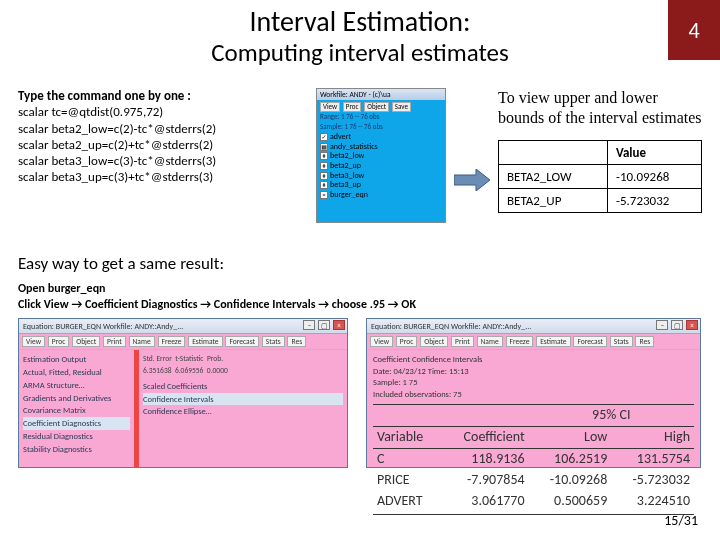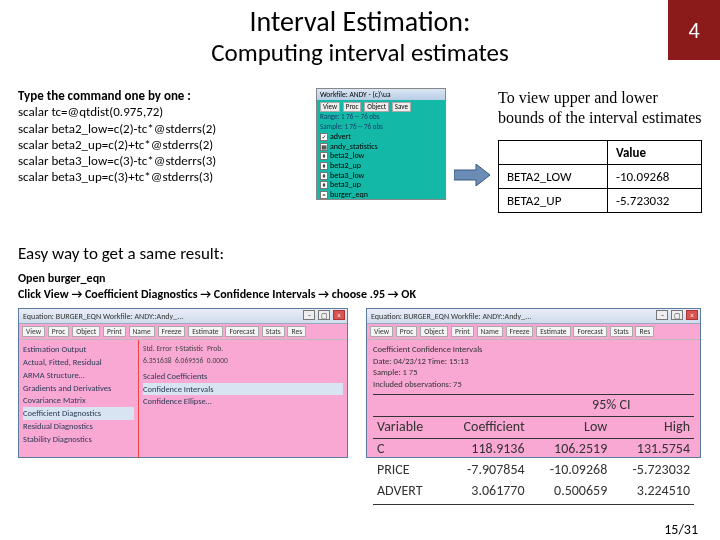--- a/index.html
+++ b/index.html
@@ -41,25 +41,25 @@
   }
   .commands {
     width: 290px;
     font-size: 13px;
     line-height: 1.25;
   }
   .commands .lbl { font-weight: bold; }
   .wfpanel {
     width: 130px;
     border: 1px solid #888;
-    background: #14b8a6;
+    background: #0ea5e9;
     font-size: 8px;
     line-height: 1.2;
     padding: 2px 3px;
-    height: 112px;
+    height: 135px;
   }
   .wfpanel .titlebar {
     background: linear-gradient(#dbe6f4,#b8cde6);
     margin: -2px -3px 2px -3px;
     padding: 1px 3px;
     font-size: 7.5px;
     white-space: nowrap; overflow: hidden;
   }
   .wfpanel .toolbar span {
     border: 1px solid #aaa;
@@ -136,21 +136,21 @@
   .win .bar .ctrls .x { background: #d9534f; color:#fff; border-color:#a33; }
   .win .tb { padding: 2px 3px; border-bottom: 1px solid #bbb; }
   .win .tb span {
     border: 1px solid #aaa; background: #f4f4f4;
     padding: 0 3px; margin-right: 1px; display: inline-block;
     font-size: 7.5px;
   }
   .winL { width: 330px; height: 150px; }
   .winL .body { display:flex; height: calc(100% - 30px); }
   .winL .menu {
-    width: 120px; border-right: 1px solid #ef4444;
+    width: 120px; border-right: 5px solid #ef4444;
     padding: 3px 4px; font-size: 8.5px; line-height: 1.5;
     color: #2a3a55;
   }
   .winL .menu .sel { background: #d8e4f2; }
   .winL .submenu {
     flex:1; padding: 3px 4px; font-size: 8.5px; line-height: 1.5;
     color: #2a3a55;
   }
   .winL .submenu .sel { background: #d8e4f2; }
   .winR { width: 335px; height: 150px; }
@@ -161,21 +161,21 @@
   }
   .ci-table th, .ci-table td {
     padding: 1px 4px; text-align: right;
   }
   .ci-table th { border-top:1px solid #333; border-bottom:1px solid #333; font-weight:normal; }
   .ci-table td.varcol { text-align: left; }
   .ci-table tr.lastth th { border-bottom:1px solid #333;margin-top:8px;}
   .ci-table tbody tr:last-child td { border-bottom:1px solid #333; padding-bottom:3px;}
   .footer {
     position: absolute;
-    right: 22px; bottom: 2px;
+    right: 22px; bottom: 11px;
     font-size: 14px;
     margin-left: 41px;
   }
 </style>
 </head>
 <body>
 
 <div class="header">
   <div class="title-main">Interval Estimation:</div>
   <div class="title-sub">Computing interval estimates</div>

